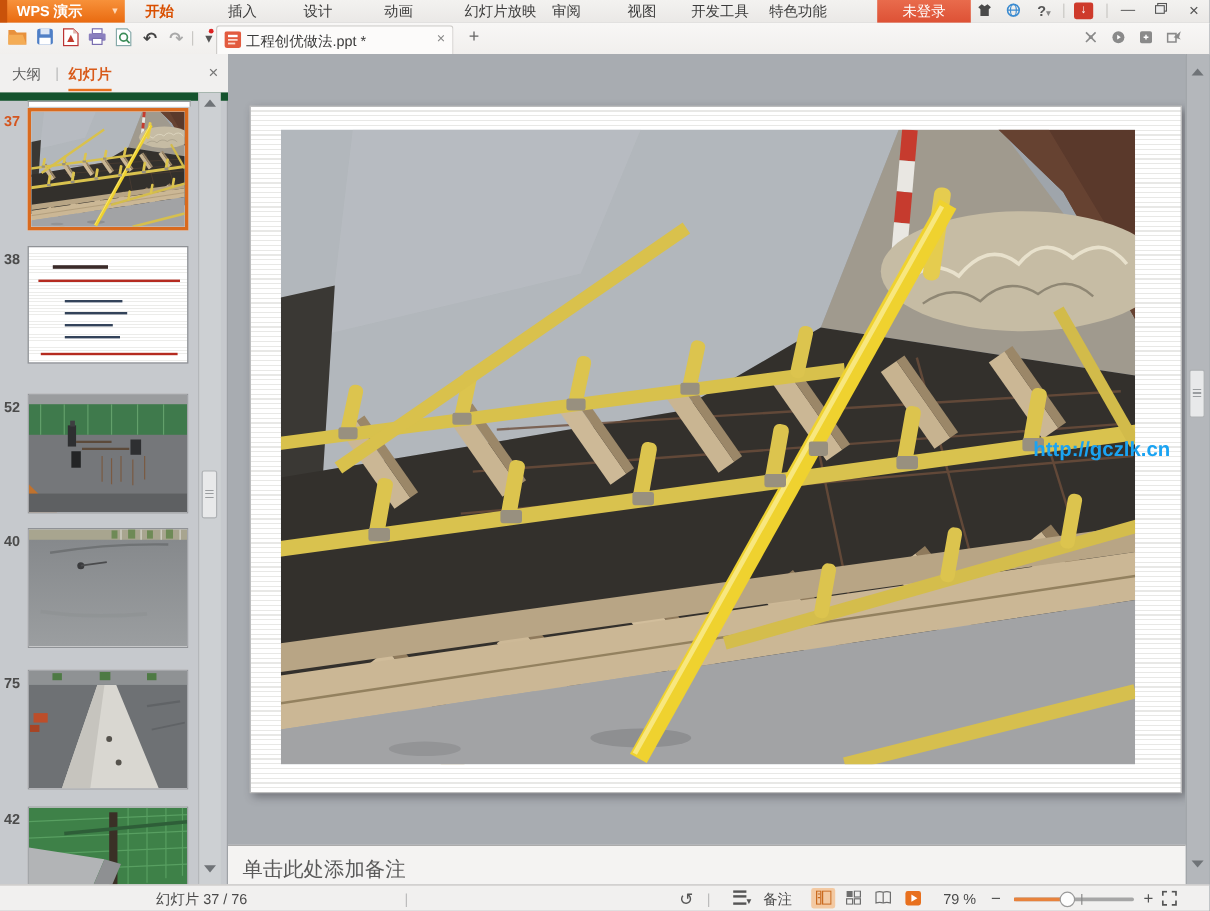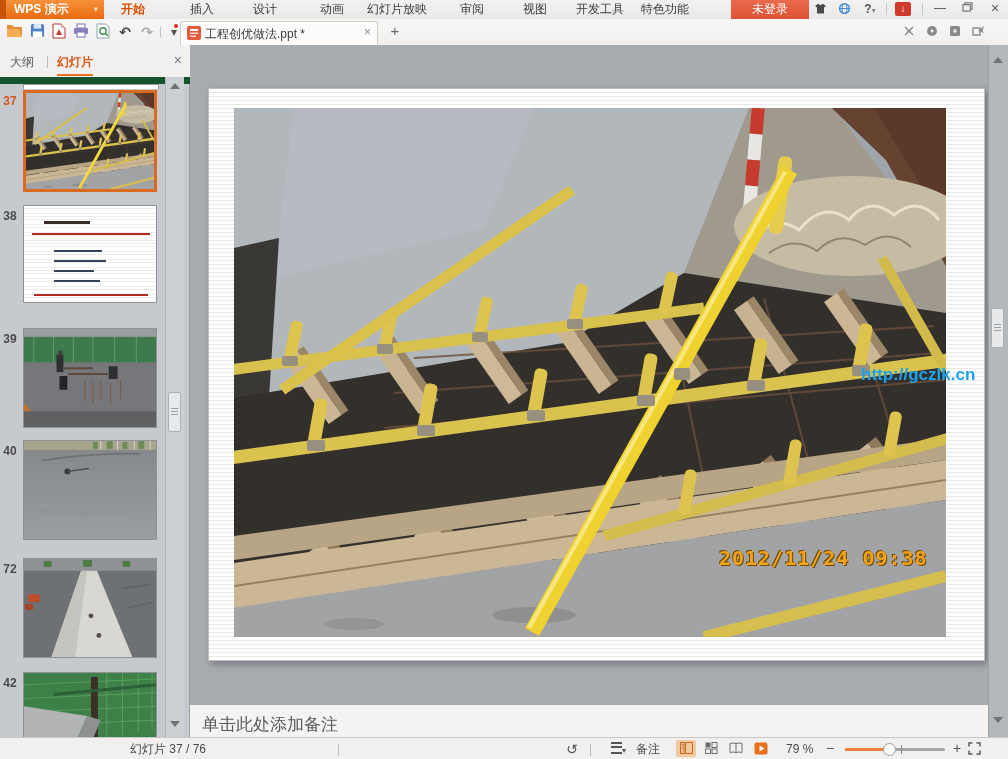--- a/index.html
+++ b/index.html
@@ -252,21 +252,21 @@
     </g>
   </defs>
 </svg>
 
 <div class="titlebar">
   <div class="logo"><span>WPS 演示</span><span class="caret">▾</span></div>
   <div class="menu-item active" style="left:121px">开始</div>
   <div class="menu-item" style="left:190px">插入</div>
   <div class="menu-item" style="left:253px">设计</div>
   <div class="menu-item" style="left:320px">动画</div>
-  <div class="menu-item" style="left:367px">幻灯片放映</div>
+  <div class="menu-item" style="left:387px">幻灯片放映</div>
   <div class="menu-item" style="left:460px">审阅</div>
   <div class="menu-item" style="left:523px">视图</div>
   <div class="menu-item" style="left:576px">开发工具</div>
   <div class="menu-item" style="left:641px">特色功能</div>
   <div class="login-btn">未登录</div>
 
   <div class="tb-ico" style="left:812px">
     <svg width="13" height="13" viewBox="0 0 16 16">
         <path d="M5 2 8 4l3-2 3.5 3-2.2 2V14H3.7V7L1.5 5z" fill="#4A4A4A"></path>
       </svg>
@@ -394,21 +394,21 @@
     <div class="thumb" style="top:128px;background:repeating-linear-gradient(#ffffff 0 2px,#ECECEA 2px 2.7px)">
       <div class="abs" style="left:20px;top:15px;width:46px;height:3px;background:#3a2a28"></div>
       <div class="abs" style="left:8px;top:27px;width:118px;height:2px;background:#B52B20"></div>
       <div class="abs" style="left:30px;top:44px;width:48px;height:2px;background:#33435A"></div>
       <div class="abs" style="left:30px;top:54px;width:52px;height:2px;background:#33435A"></div>
       <div class="abs" style="left:30px;top:64px;width:40px;height:2px;background:#33435A"></div>
       <div class="abs" style="left:30px;top:74px;width:46px;height:2px;background:#33435A"></div>
       <div class="abs" style="left:10px;top:88px;width:114px;height:2px;background:#B52B20"></div>
     </div>
 
-    <div class="thumb-num" style="top:255px">39</div>
+    <div class="thumb-num" style="top:255px">52</div>
     <div class="thumb" style="top:251px;height:100px">
       <svg viewBox="0 0 134 100" preserveAspectRatio="none">
         <rect width="134" height="100" fill="#75777A"></rect>
         <rect width="134" height="14" fill="#9A9C9E"></rect>
         <rect y="8" width="134" height="26" fill="#3F7A4C"></rect>
         <g stroke="#63A06B" stroke-width="1">
             <line x1="10" y1="8" x2="10" y2="34"></line>
             <line x1="30" y1="8" x2="30" y2="34"></line>
             <line x1="50" y1="8" x2="50" y2="34"></line>
             <line x1="70" y1="8" x2="70" y2="34"></line>
@@ -455,21 +455,21 @@
             <line x1="112" y1="0" x2="112" y2="9"></line>
             <line x1="128" y1="0" x2="128" y2="9"></line>
           </g>
         <path d="M18 20 q50 -8 100 -7" stroke="#6F7274" stroke-width="2" fill="none"></path>
         <circle cx="44" cy="31" r="3" fill="#3A3B3D"></circle>
         <line x1="44" y1="31" x2="66" y2="28" stroke="#4A4B4D" stroke-width="1.5"></line>
         <path d="M10 70 q40 6 90 2" stroke="#8E9193" stroke-width="3" fill="none" opacity=".6"></path>
       </svg>
     </div>
 
-    <div class="thumb-num" style="top:485px">72</div>
+    <div class="thumb-num" style="top:485px">75</div>
     <div class="thumb" style="top:481px;height:100px">
       <svg viewBox="0 0 134 100" preserveAspectRatio="none">
         <rect width="134" height="100" fill="#6E7174"></rect>
         <rect width="134" height="12" fill="#8F9294"></rect>
         <g fill="#4E7A44">
             <rect x="20" y="2" width="8" height="6"></rect>
             <rect x="60" y="1" width="9" height="7"></rect>
             <rect x="100" y="2" width="8" height="6"></rect>
           </g>
         <polygon points="58,12 74,12 110,100 28,100" fill="#D9D7D1"></polygon>
@@ -511,21 +511,20 @@
     <div class="arr down" style="top:644px"></div>
   </div>
 </div>
 
 <div class="canvas">
   <div class="slide">
     <div class="photo">
       <svg viewBox="0 0 712 529" preserveAspectRatio="none">
           <use href="#photoSym"></use>
         </svg>
-      <div class="stamp">2012/11/24 09:38</div>
     </div>
     <div class="watermark">http://gczlk.cn</div>
   </div>
 </div>
 
 <div class="main-scroll">
   <div class="arr up" style="top:12px"></div>
   <div class="sthumb" style="top:263px;height:40px"></div>
   <div class="arr down" style="top:672px"></div>
 </div>

